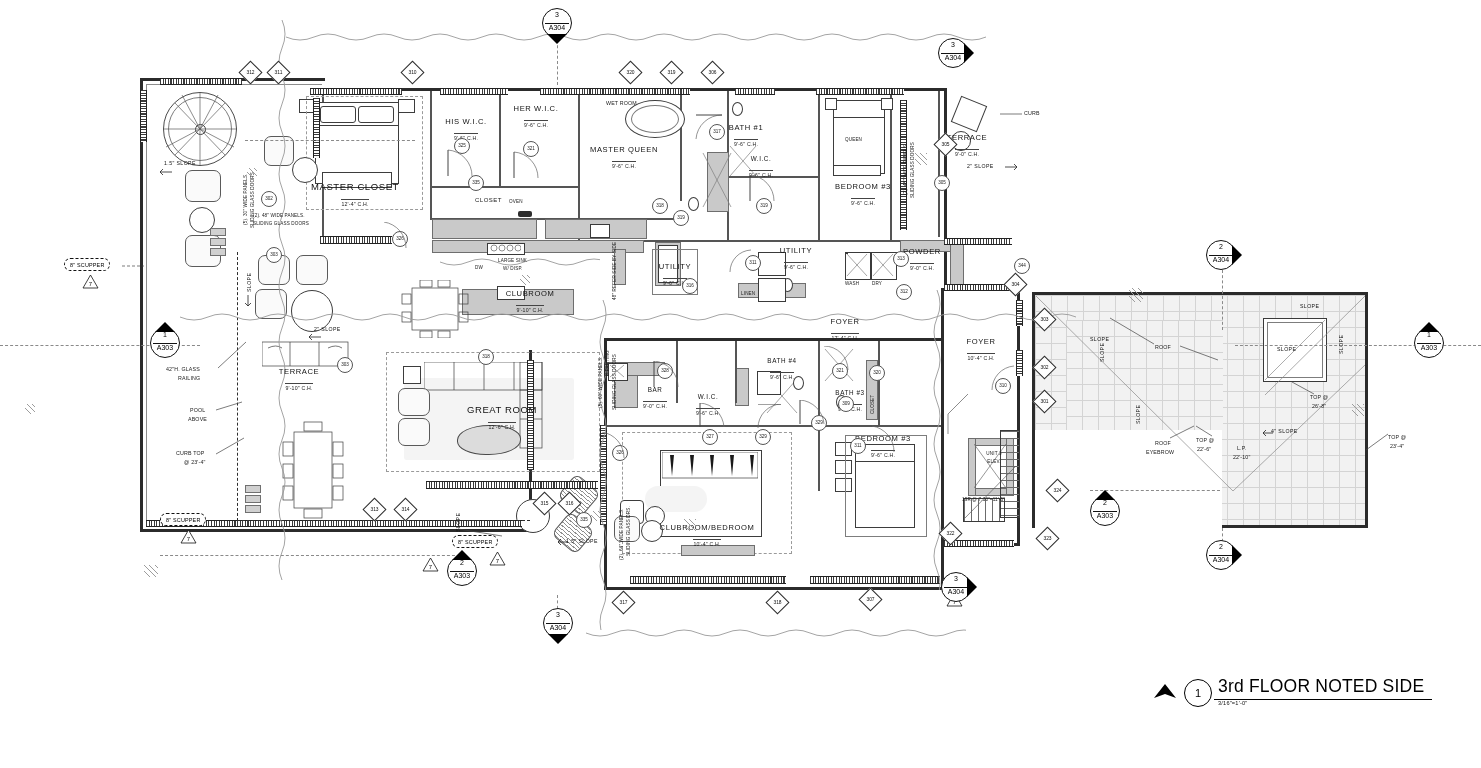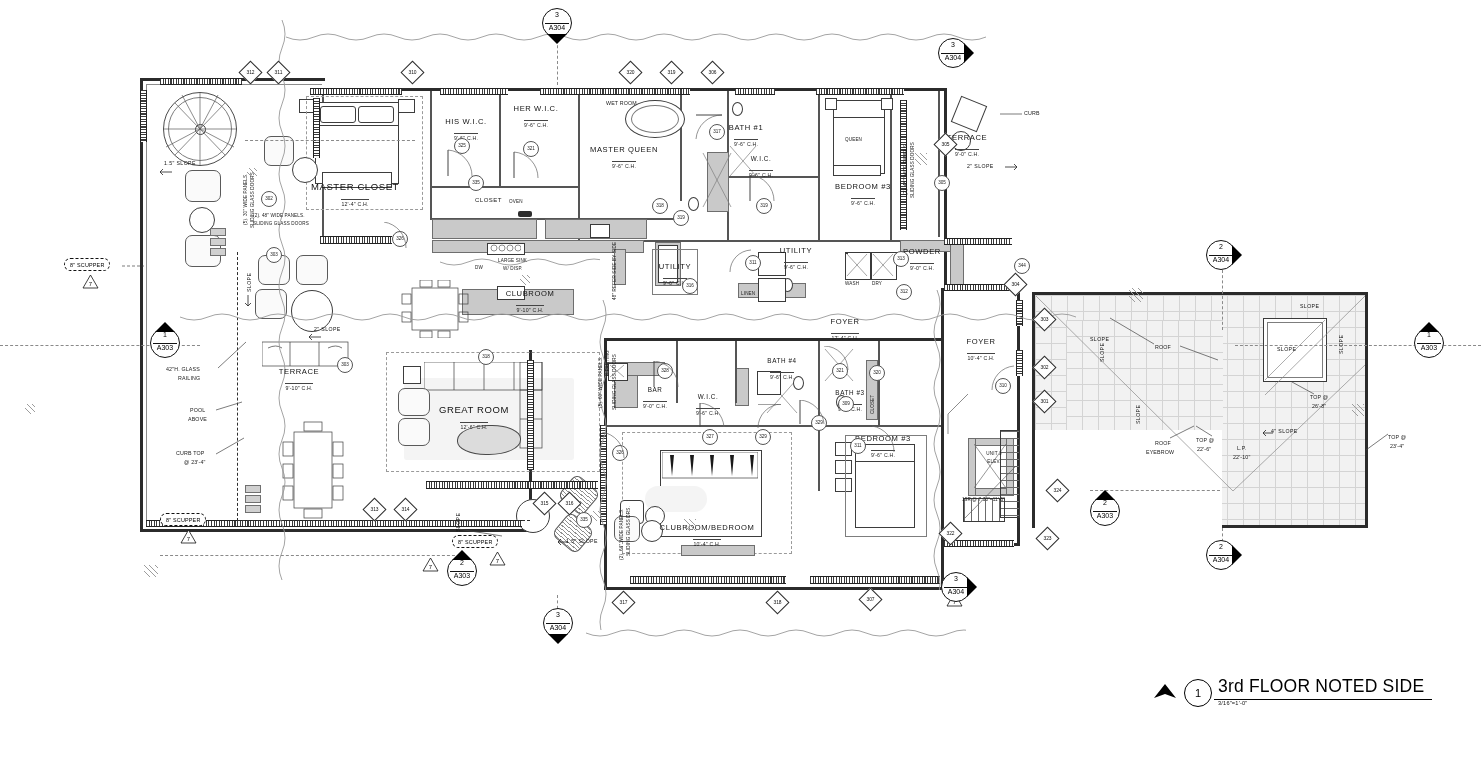--- a/index.html
+++ b/index.html
@@ -564,21 +564,21 @@
     <div class="ch">17'-4" C.H.</div>
   </div>
   <div class="room sm" style="left:955px;top:338px;width:52px;">
     <div class="rn">FOYER</div>
     <div class="ch">10'-4" C.H.</div>
   </div>
   <div class="room sm" style="left:270px;top:368px;width:58px;">
     <div class="rn">TERRACE</div>
     <div class="ch">9'-10" C.H.</div>
   </div>
-  <div class="room" style="left:428px;top:405px;width:92px;">
+  <div class="room" style="left:456px;top:405px;width:92px;">
     <div class="rn">GREAT ROOM</div>
     <div class="ch">12'-6" C.H.</div>
   </div>
   <div class="room xs" style="left:638px;top:387px;width:34px;">
     <div class="rn">BAR</div>
     <div class="ch">9'-0" C.H.</div>
   </div>
   <div class="room xs" style="left:687px;top:394px;width:42px;">
     <div class="rn">W.I.C.</div>
     <div class="ch">9'-6" C.H.</div>

